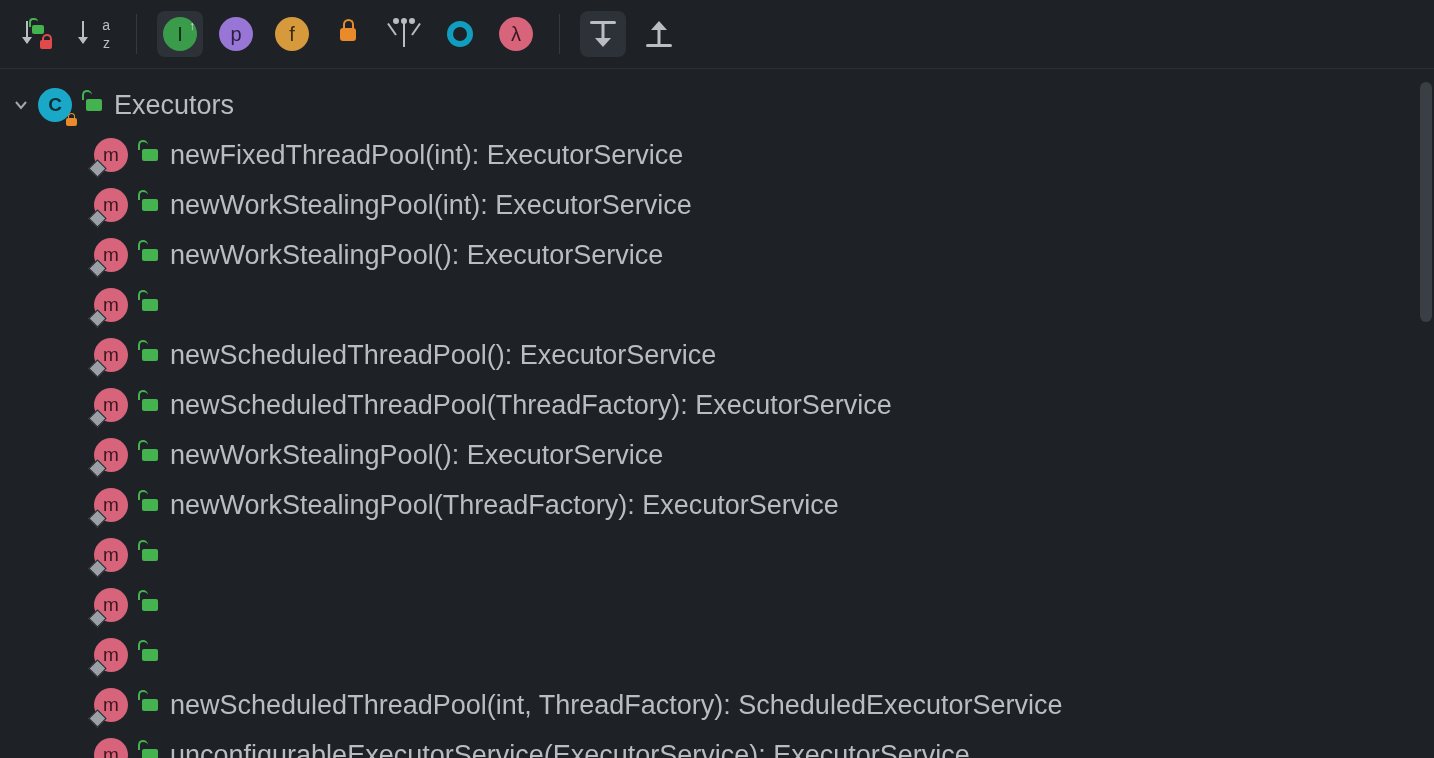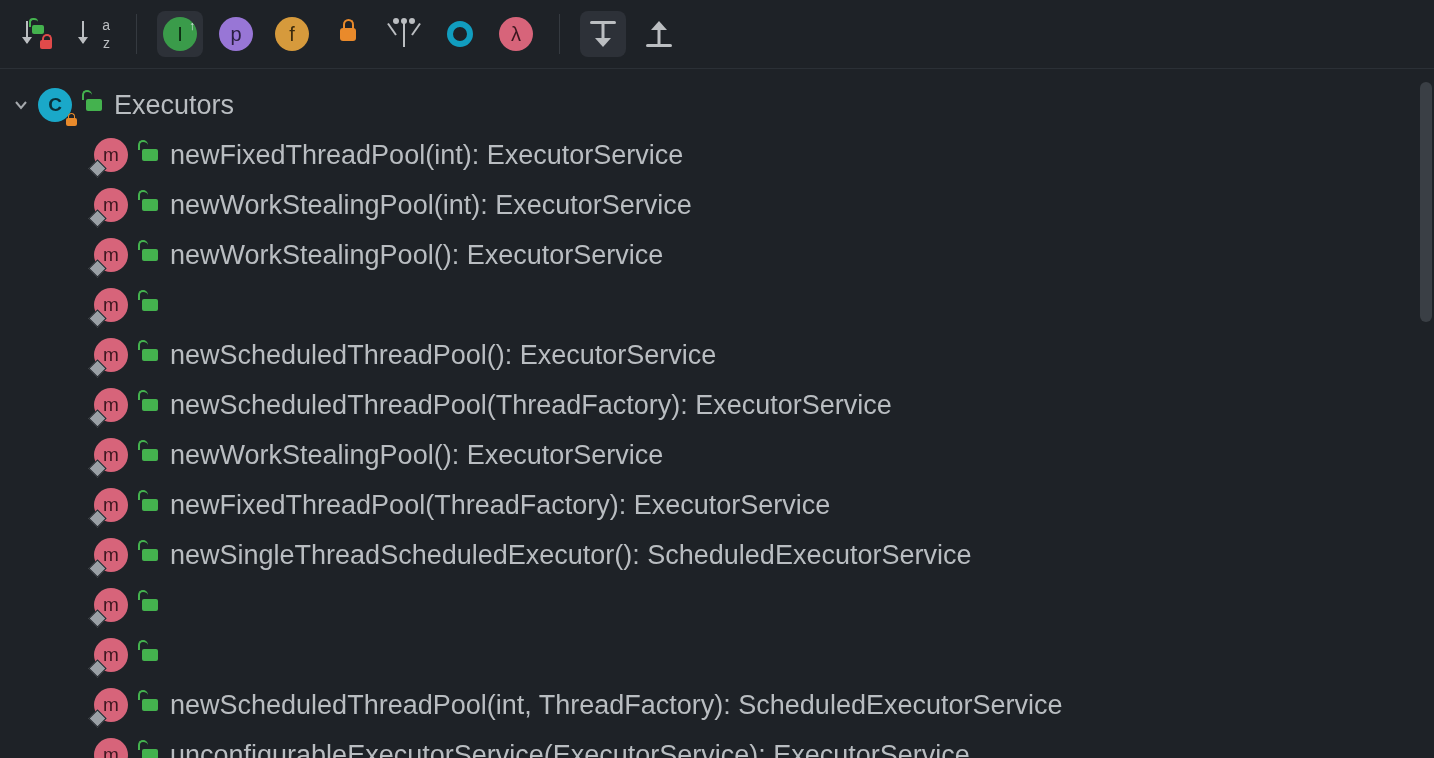--- a/index.html
+++ b/index.html
@@ -458,26 +458,25 @@
         <span>newScheduledThreadPool(ThreadFactory): ExecutorService</span>
       </div>
       <div class="row member">
         <span class="type-ic mth">m<span class="diamond"></span></span>
         <span class="lock-green"></span>
         <span>newWorkStealingPool(): ExecutorService</span>
       </div>
       <div class="row member">
         <span class="type-ic mth">m<span class="diamond"></span></span>
         <span class="lock-green"></span>
-        <span>newFixedThreadPool(ThreadFactory): ExecutorService</span>
-      </div>
-      <div class="row member">
-        <span class="type-ic mth">m<span class="diamond"></span></span>
-        <span class="lock-green"></span>
-        <span>newSingleThreadScheduledExecutor(): ScheduledExecutorService</span>
+        <span>newWorkStealingPool(ThreadFactory): ExecutorService</span>
+      </div>
+      <div class="row member">
+        <span class="type-ic mth">m<span class="diamond"></span></span>
+        <span class="lock-green"></span>
       </div>
       <div class="row member">
         <span class="type-ic mth">m<span class="diamond"></span></span>
         <span class="lock-green"></span>
       </div>
       <div class="row member">
         <span class="type-ic mth">m<span class="diamond"></span></span>
         <span class="lock-green"></span>
       </div>
       <div class="row member">

